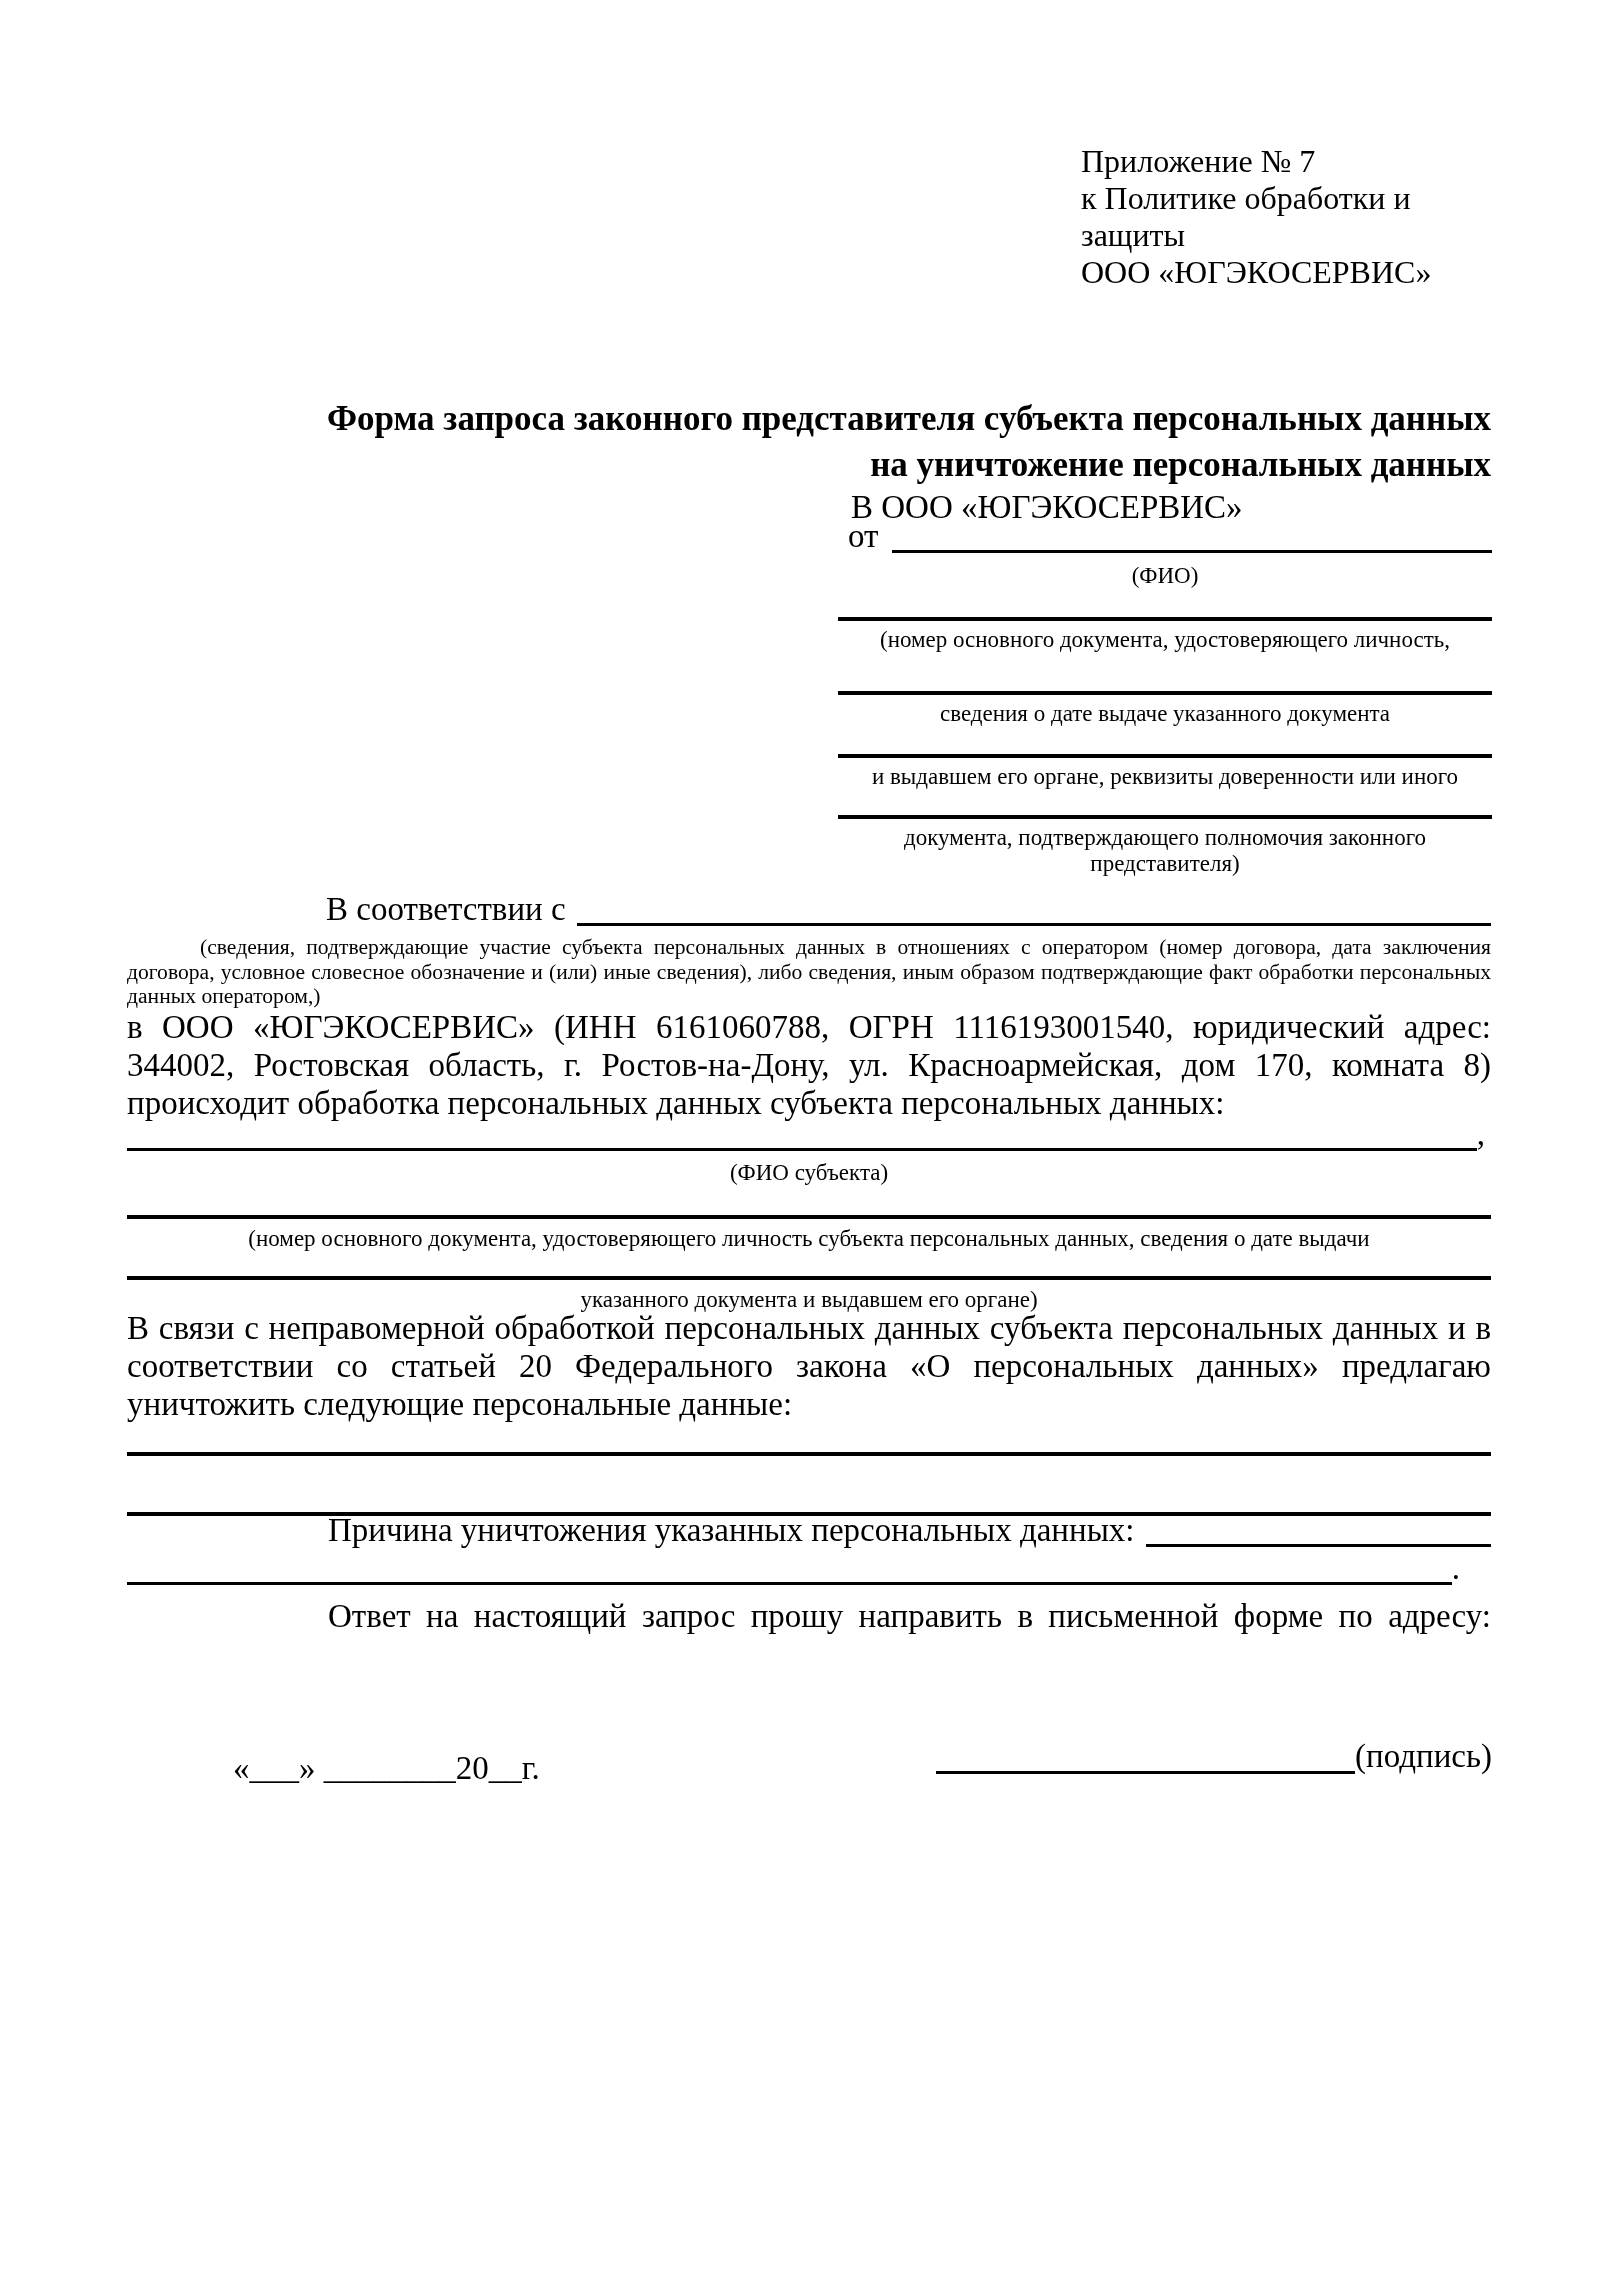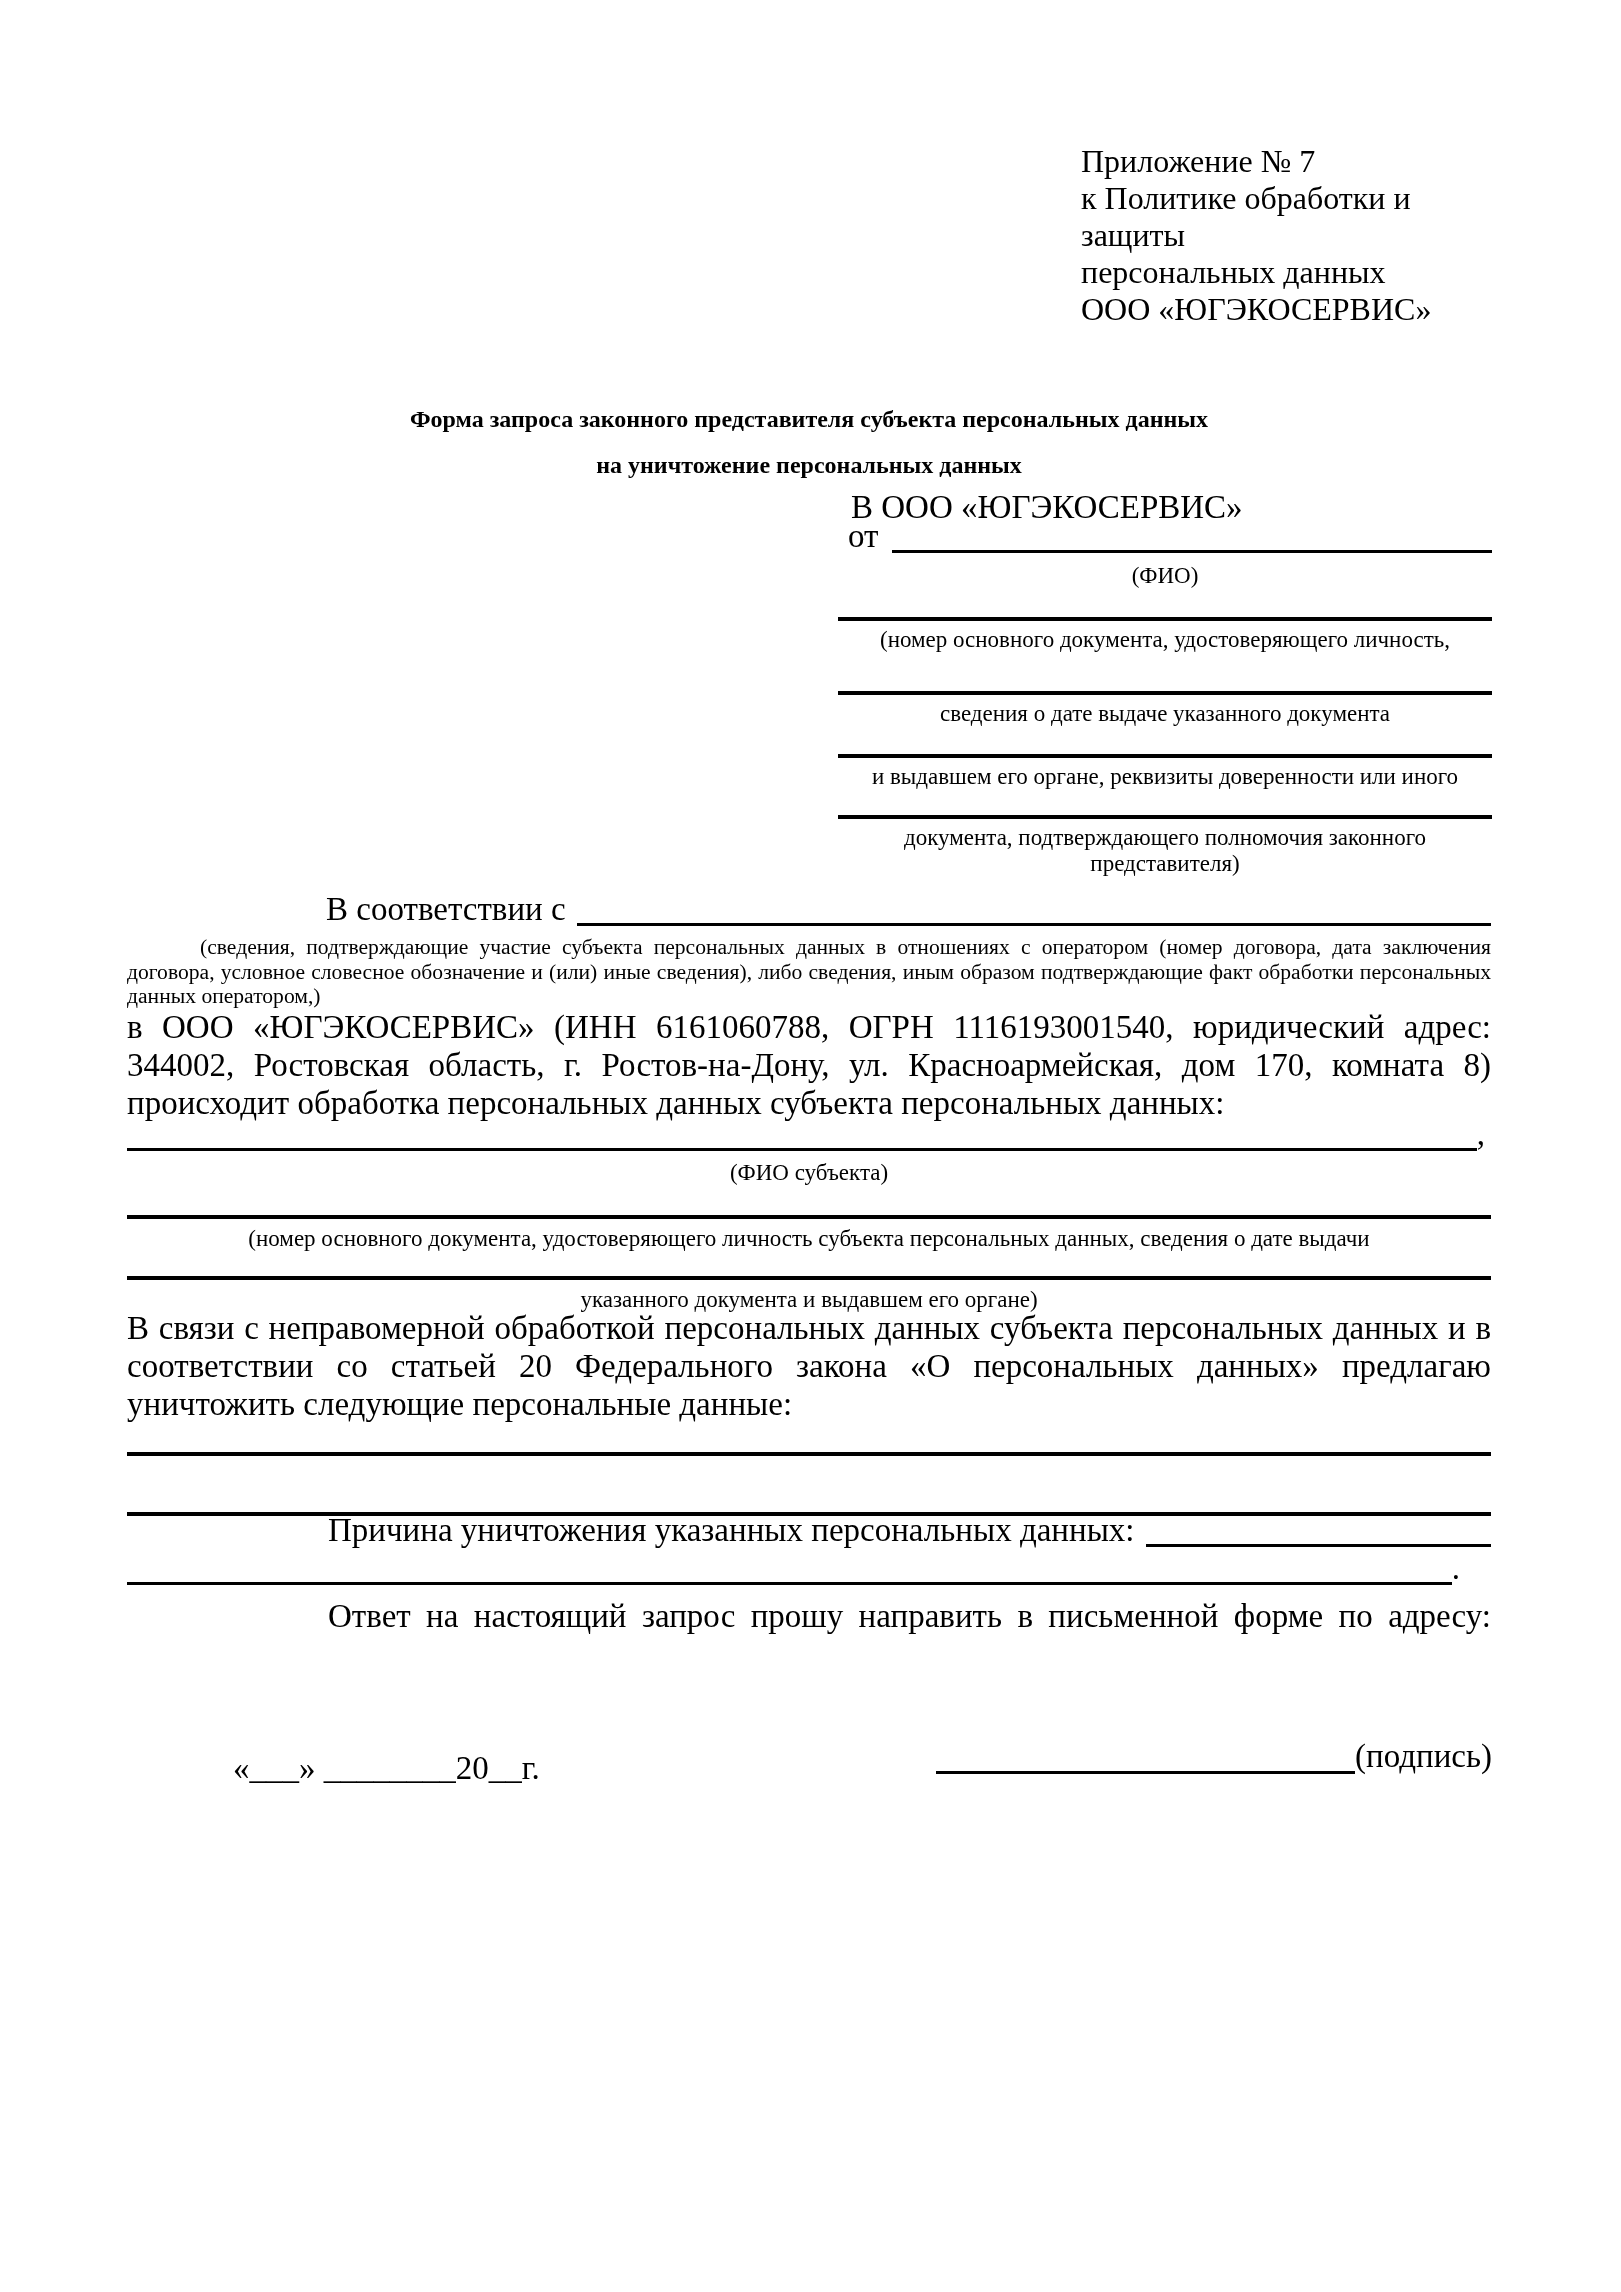--- a/index.html
+++ b/index.html
@@ -16,33 +16,32 @@
   .abs{position:absolute;}
   .body-text{font-size:33px;line-height:39px;}
   .small-text{font-size:22.5px;line-height:25.5px;}
   
   .hr{position:absolute;height:3.9px;background:#000;}
   
   .flexrow{display:flex;align-items:flex-end;text-align:center;}
   .fill{flex:1;height:0;border-bottom:3.9px solid #000;align-self:flex-end;margin-bottom:2.9px;}
   .cap{position:absolute;font-size:23px;line-height:25.5px;text-align:center;}
   .annex{font-size:32px;line-height:37px;}
-  .title{font-size:24px;line-height:46px;font-weight:bold;text-align:center;}
+  .title{font-size:35px;line-height:46px;font-weight:bold;text-align:right;}
   .justify{text-align:justify;}
   .nowrap{white-space:nowrap;}
 </style>
 </head>
 <body>
 
 <div class="page">
 
   <div class="abs annex" style="left:1081px;top:143px;width:431px;">
     <div>Приложение № 7</div>
     <div>к Политике обработки и защиты</div>
-    <div>персональных данных</div>
     <div>ООО «ЮГЭКОСЕРВИС»</div>
   </div>
 
   <div class="abs title" style="left:127px;top:396px;width:1364px;">
     <div>Форма запроса законного представителя субъекта персональных данных</div>
     <div>на уничтожение персональных данных</div>
   </div>
 
   <div class="abs body-text" style="left:851px;top:488px;">В ООО «ЮГЭКОСЕРВИС»</div>
 

